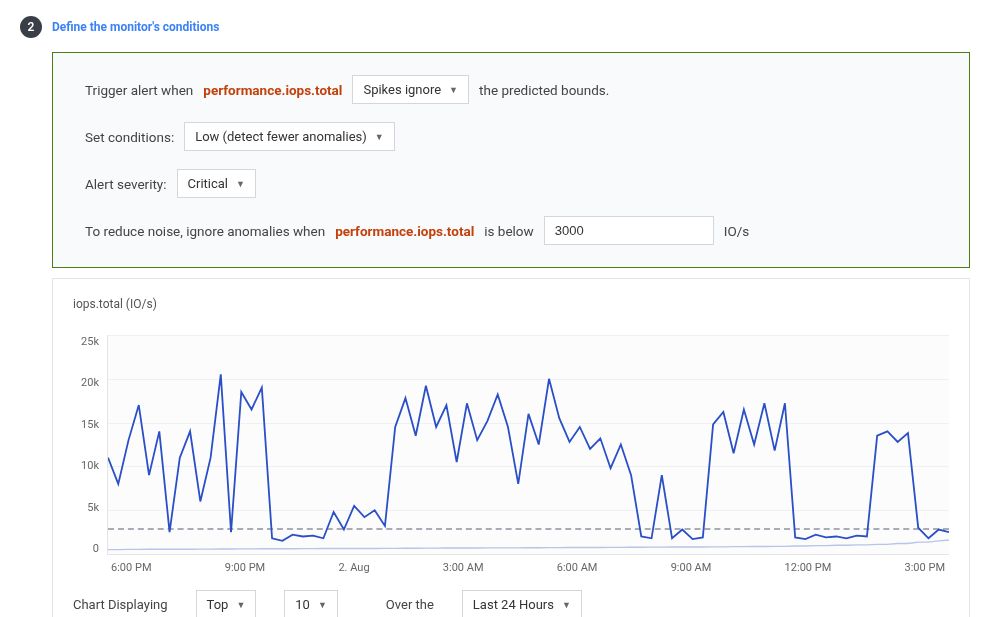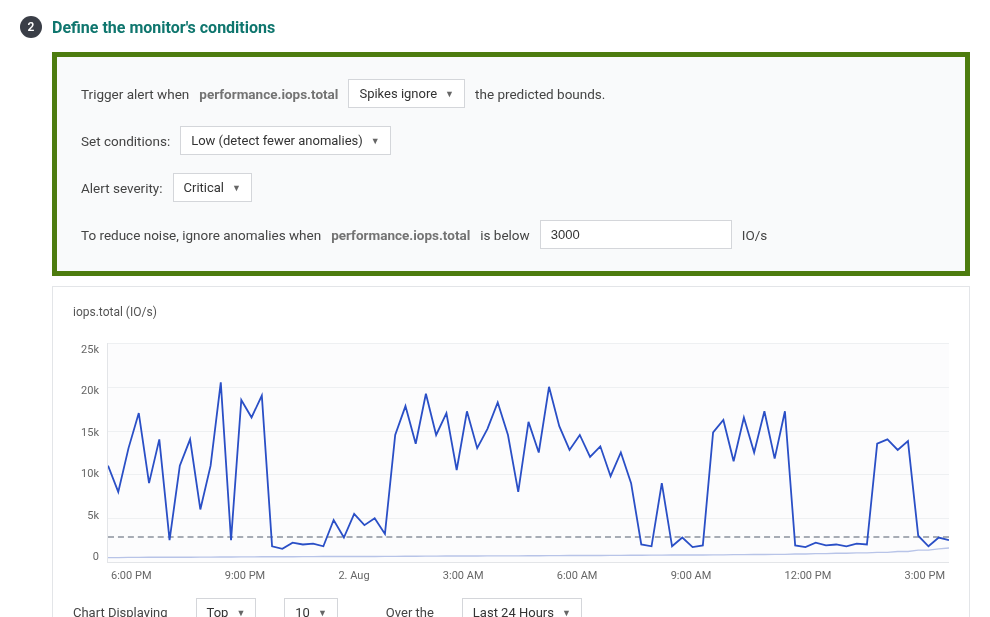--- a/index.html
+++ b/index.html
@@ -22,47 +22,47 @@
     border-radius: 50%;
     background: #3a3e47;
     color: #fff;
     display: flex;
     align-items: center;
     justify-content: center;
     font-size: 12px;
     font-weight: 600;
   }
   .section-title {
-    font-size: 16px;
+    font-size: 12px;
     font-weight: 700;
-    color: #0f766e;
+    color: #3b82f6;
   }
   .panel {
-    border: 5px solid #4d7c0f;
+    border: 1px solid #4d7c0f;
     background: #f9fafb;
-    padding: 22px 24px;
+    padding: 22px 32px;
     margin-left: 32px;
     margin-bottom: 10px;
   }
   .chart-panel {
     border: 1px solid #e3e5e8;
     background: #fff;
     padding: 18px 20px 16px 20px;
     margin-left: 32px;
   }
   .row {
     display: flex;
     align-items: center;
     gap: 10px;
     margin-bottom: 18px;
     font-size: 13.5px;
     color: #444;
   }
   .row:last-child { margin-bottom: 0; }
-  .metric-name { font-weight: 700; color: #737373; }
+  .metric-name { font-weight: 700; color: #c2410c; }
   .select-box {
     display: inline-flex;
     align-items: center;
     gap: 8px;
     border: 1px solid #d4d6da;
     background: #fff;
     padding: 6px 10px;
     font-size: 13px;
     color: #333;
     cursor: pointer;
@@ -70,21 +70,21 @@
   .select-box .caret {
     font-size: 9px;
     color: #666;
   }
   .text-input {
     border: 1px solid #d4d6da;
     background: #fff;
     padding: 6px 10px;
     font-size: 13px;
     color: #333;
-    width: 192px;
+    width: 170px;
   }
   .chart-title {
     font-size: 12px;
     color: #555;
     margin-bottom: 24px;
   }
   .chart-area {
     position: relative;
     height: 220px;
     display: flex;

